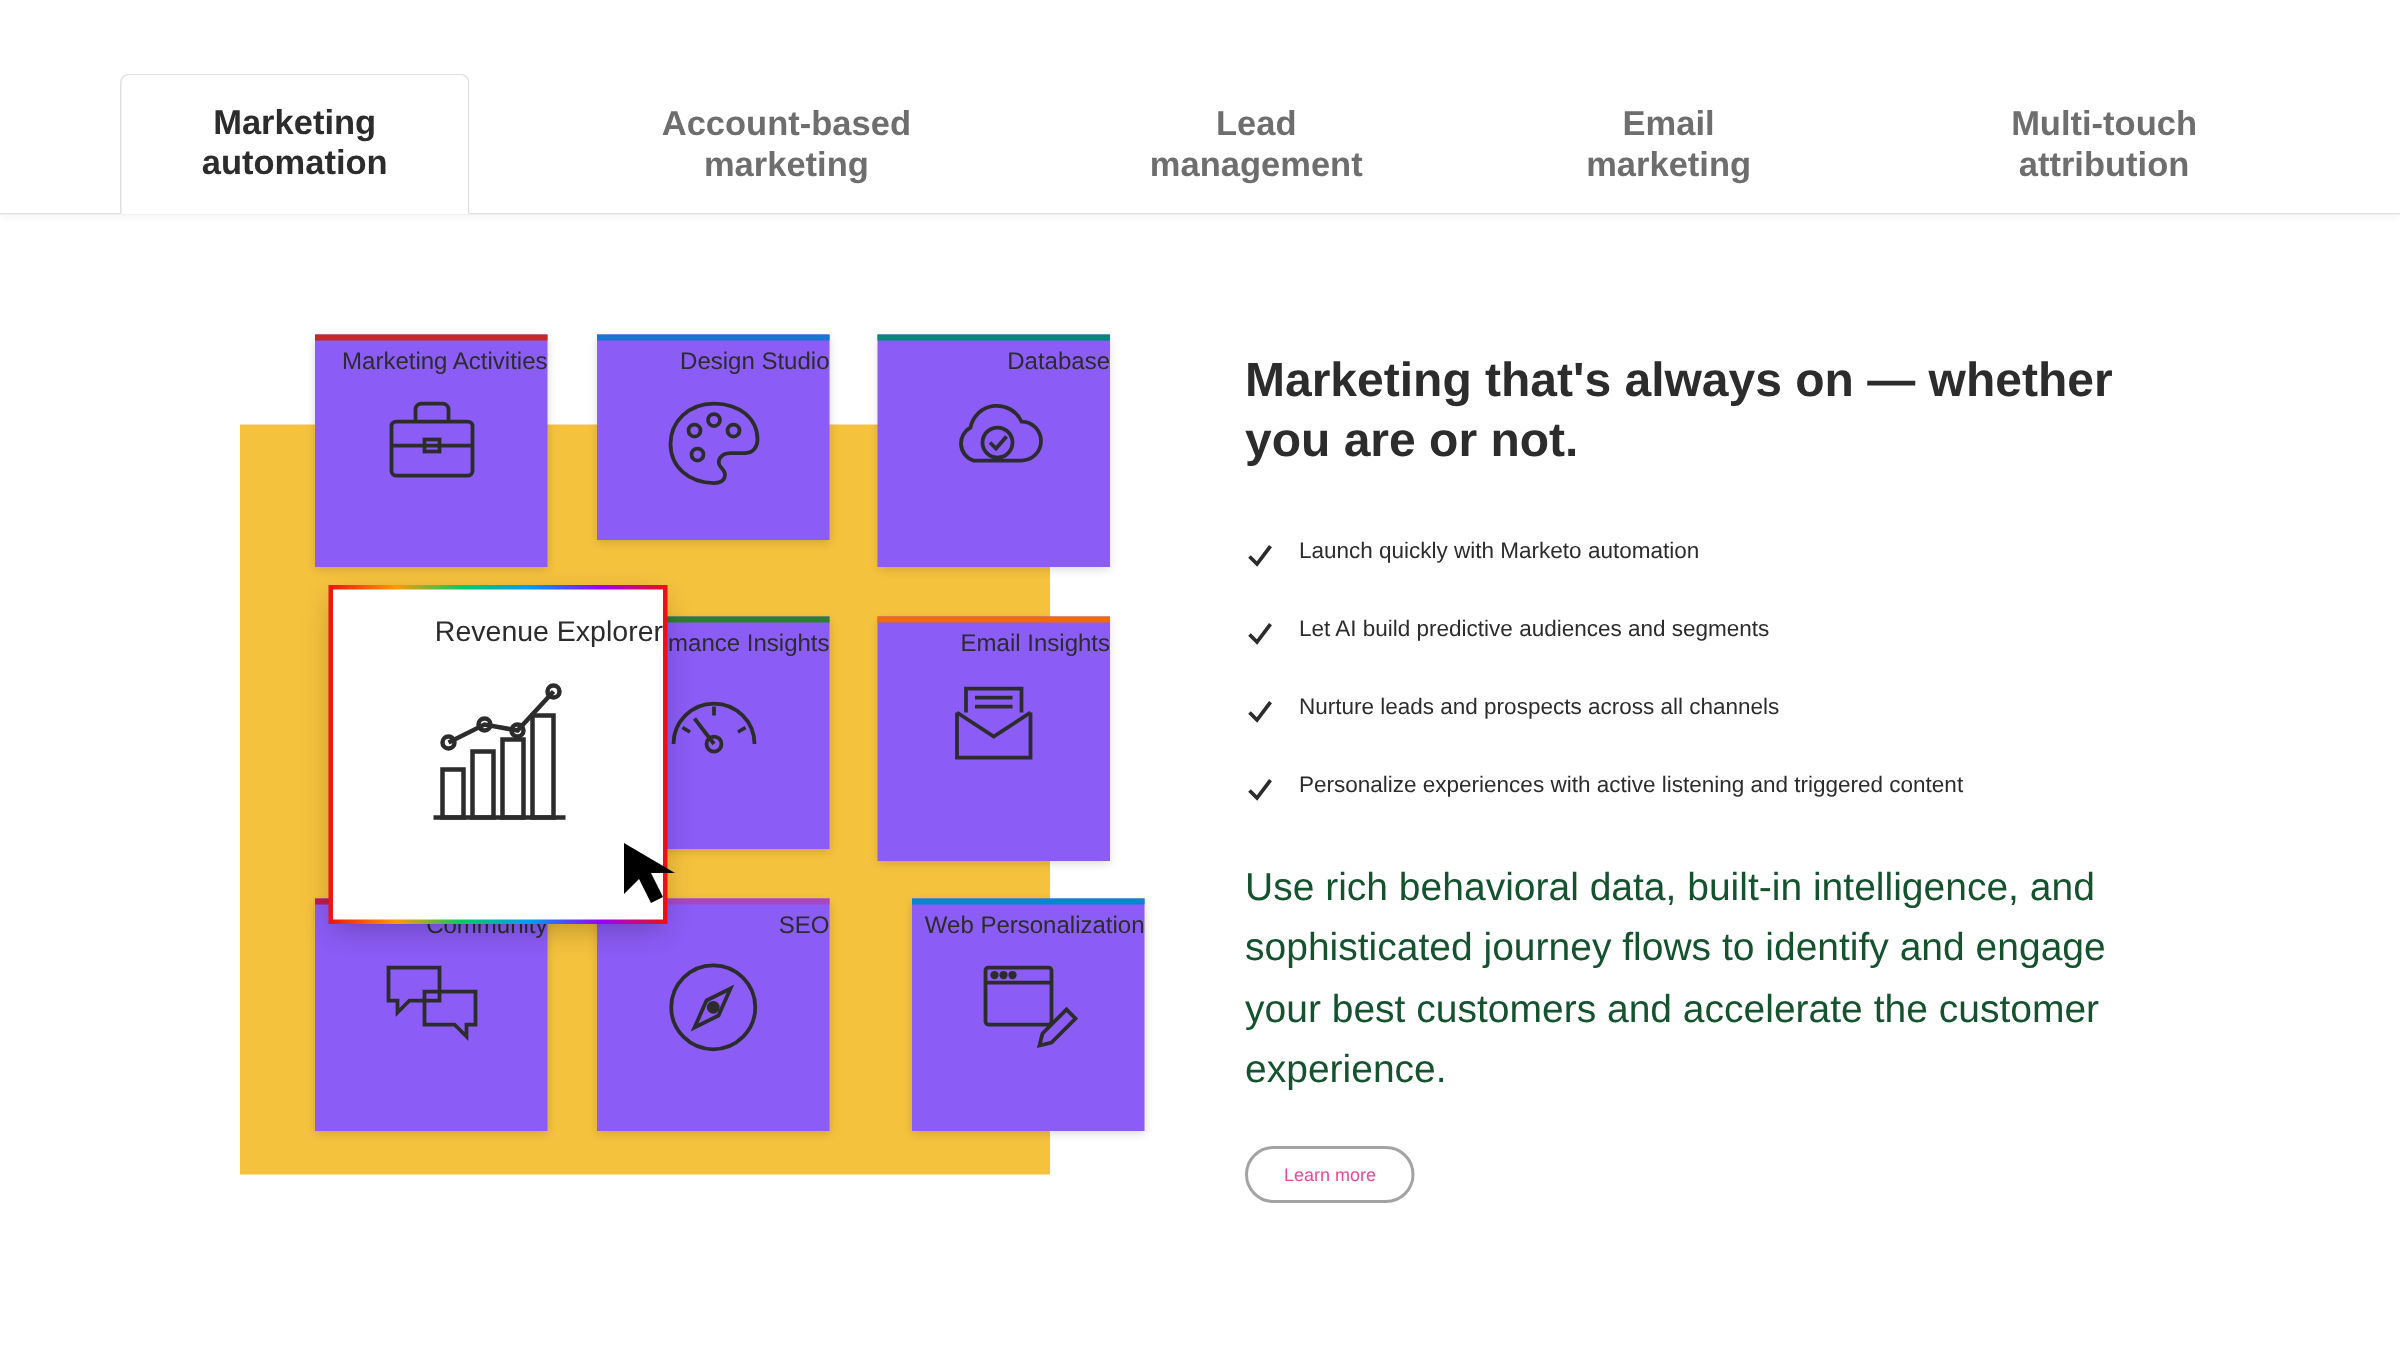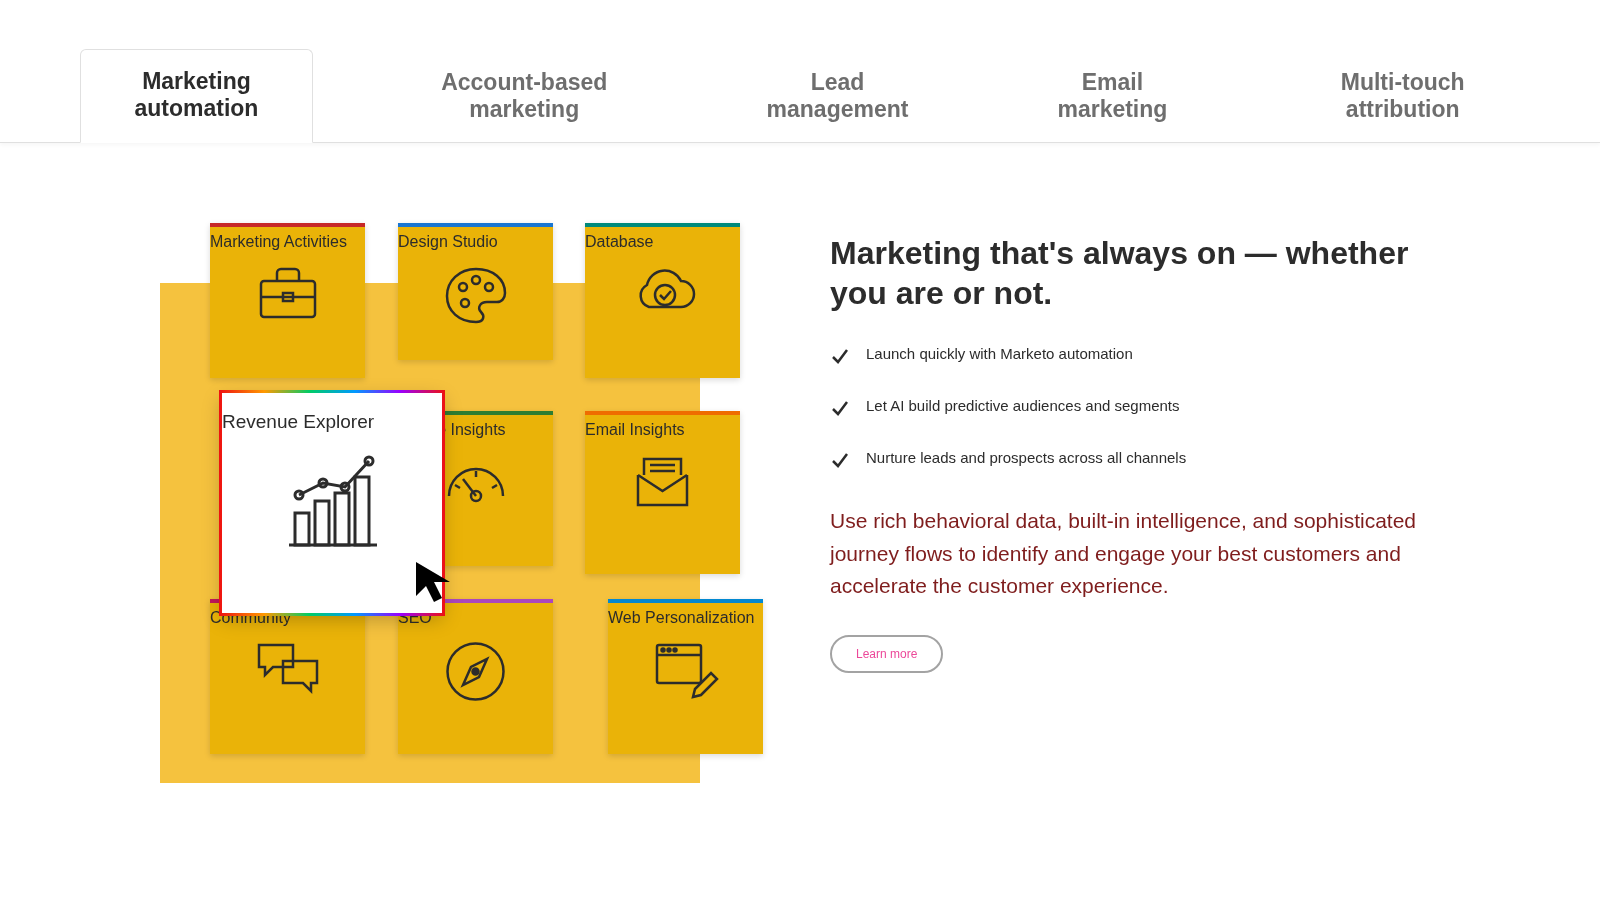--- a/index.html
+++ b/index.html
@@ -53,22 +53,22 @@
     flex: 0 0 auto;
   }
   .yellow-bg {
     position: absolute;
     left: 0; top: 60px;
     width: 540px; height: 500px;
     background: #f5c23e;
   }
   .tile {
     position: absolute;
-    background: #eab308;
-    text-align: left;
+    background: #8b5cf6;
+    text-align: right;
     box-shadow: 0 2px 6px rgba(0,0,0,0.15);
     padding-top: 10px;
     font-size: 16px;
     color: #2c2c2c;
   }
   .tile .bar { height: 4px; width: 100%; position: absolute; top: 0; left: 0; }
   .tile svg { display: block; margin: 12px auto 0 auto; }
 
   .tile.t1 { left: 50px;  top: 0;    width: 155px; height: 155px; }
   .tile.t2 { left: 238px; top: 0;    width: 155px; height: 137px; }
@@ -99,38 +99,38 @@
     left: 252px; top: 335px;
     z-index: 10;
   }
 
   
   .textcol { flex: 1; padding-top: 10px; max-width: 620px; }
   .headline {
     font-size: 32px;
     font-weight: 700;
     line-height: 1.25;
-    margin-bottom: 30px;
+    margin-bottom: 44px;
     color: #2c2c2c;
   }
   .check-list { list-style: none; margin-bottom: 34px; }
   .check-list li {
     font-size: 15px;
     line-height: 1.5;
     margin-bottom: 28px;
     color: #2c2c2c;
     display: flex;
     gap: 16px;
     align-items: flex-start;
   }
   .check-list li .check { flex: 0 0 auto; margin-top: 4px; }
   .desc {
-    font-size: 21px;
+    font-size: 26px;
     line-height: 1.55;
-    color: #7f1d1d;
+    color: #14532d;
     margin-bottom: 32px;
   }
   .learn-btn {
     display: inline-block;
     border: 2px solid #a3a3a3;
     border-radius: 24px;
     padding: 10px 24px;
     font-size: 12px;
     font-weight: 500;
     color: #ec4899;
@@ -281,20 +281,26 @@
             <path d="M3 10 l5 5 l9-12"></path>
           </svg>
         <span>Let AI build predictive audiences and segments</span>
       </li>
       <li>
         <svg class="check" width="20" height="20" viewBox="0 0 20 20" fill="none" stroke="#2c2c2c" stroke-width="2.5">
             <path d="M3 10 l5 5 l9-12"></path>
           </svg>
         <span>Nurture leads and prospects across all channels</span>
       </li>
+      <li>
+        <svg class="check" width="20" height="20" viewBox="0 0 20 20" fill="none" stroke="#2c2c2c" stroke-width="2.5">
+            <path d="M3 10 l5 5 l9-12"></path>
+          </svg>
+        <span>Personalize experiences with active listening and triggered content</span>
+      </li>
     </ul>
 
     <p class="desc">Use rich behavioral data, built-in intelligence, and sophisticated journey flows to identify and engage your best customers and accelerate the customer experience.</p>
 
     <div class="learn-btn">Learn more</div>
   </div>
 
 </div>
 
 </body></html>

